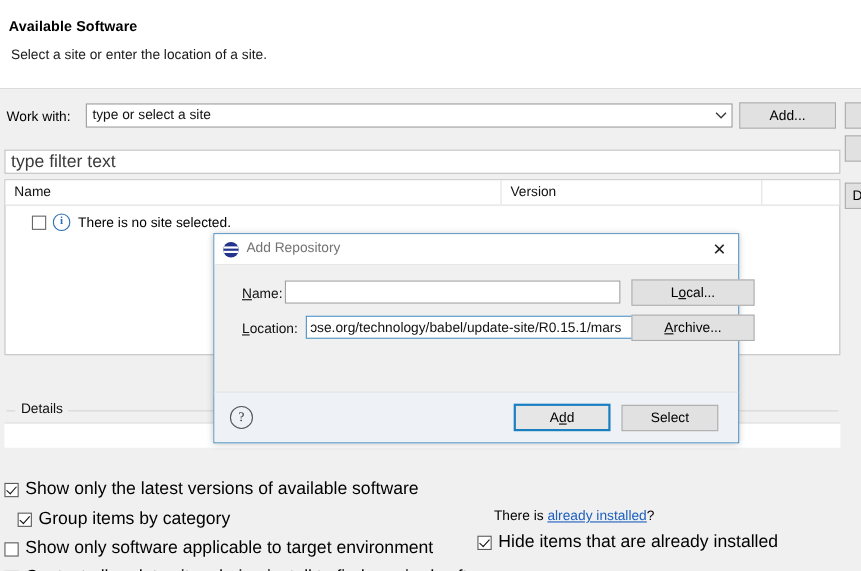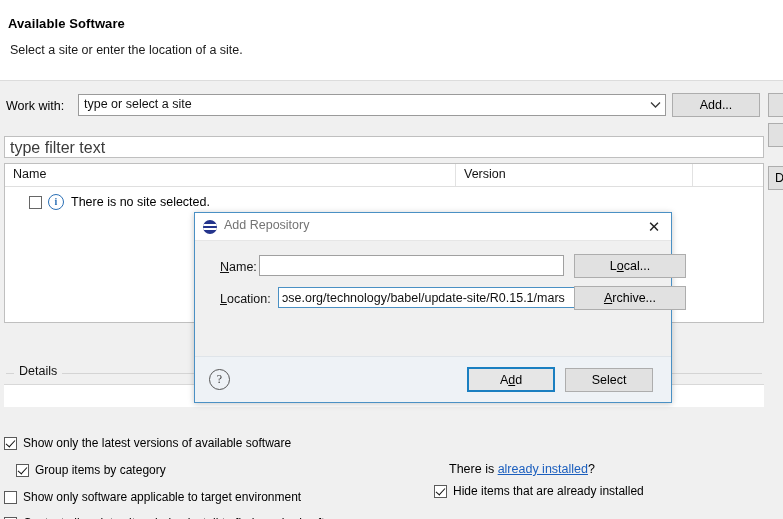--- a/index.html
+++ b/index.html
@@ -230,21 +230,21 @@
     left: 0px; top: 20px;
     width: 760px; height: 22px;
     background: #ffffff;
     border-top: 1px solid #d8d8d8;
   }
   
   .cb-row {
     position: absolute;
     display: flex;
     align-items: center;
-    font-size: 12px;
+    font-size: 16px;
   }
   .cbox {
     width: 13px; height: 13px;
     border: 1px solid #5a5a5a;
     background: #fff;
     box-sizing: border-box;
     position: relative;
     flex: 0 0 auto;
   }
   .cbox.checked::after {

